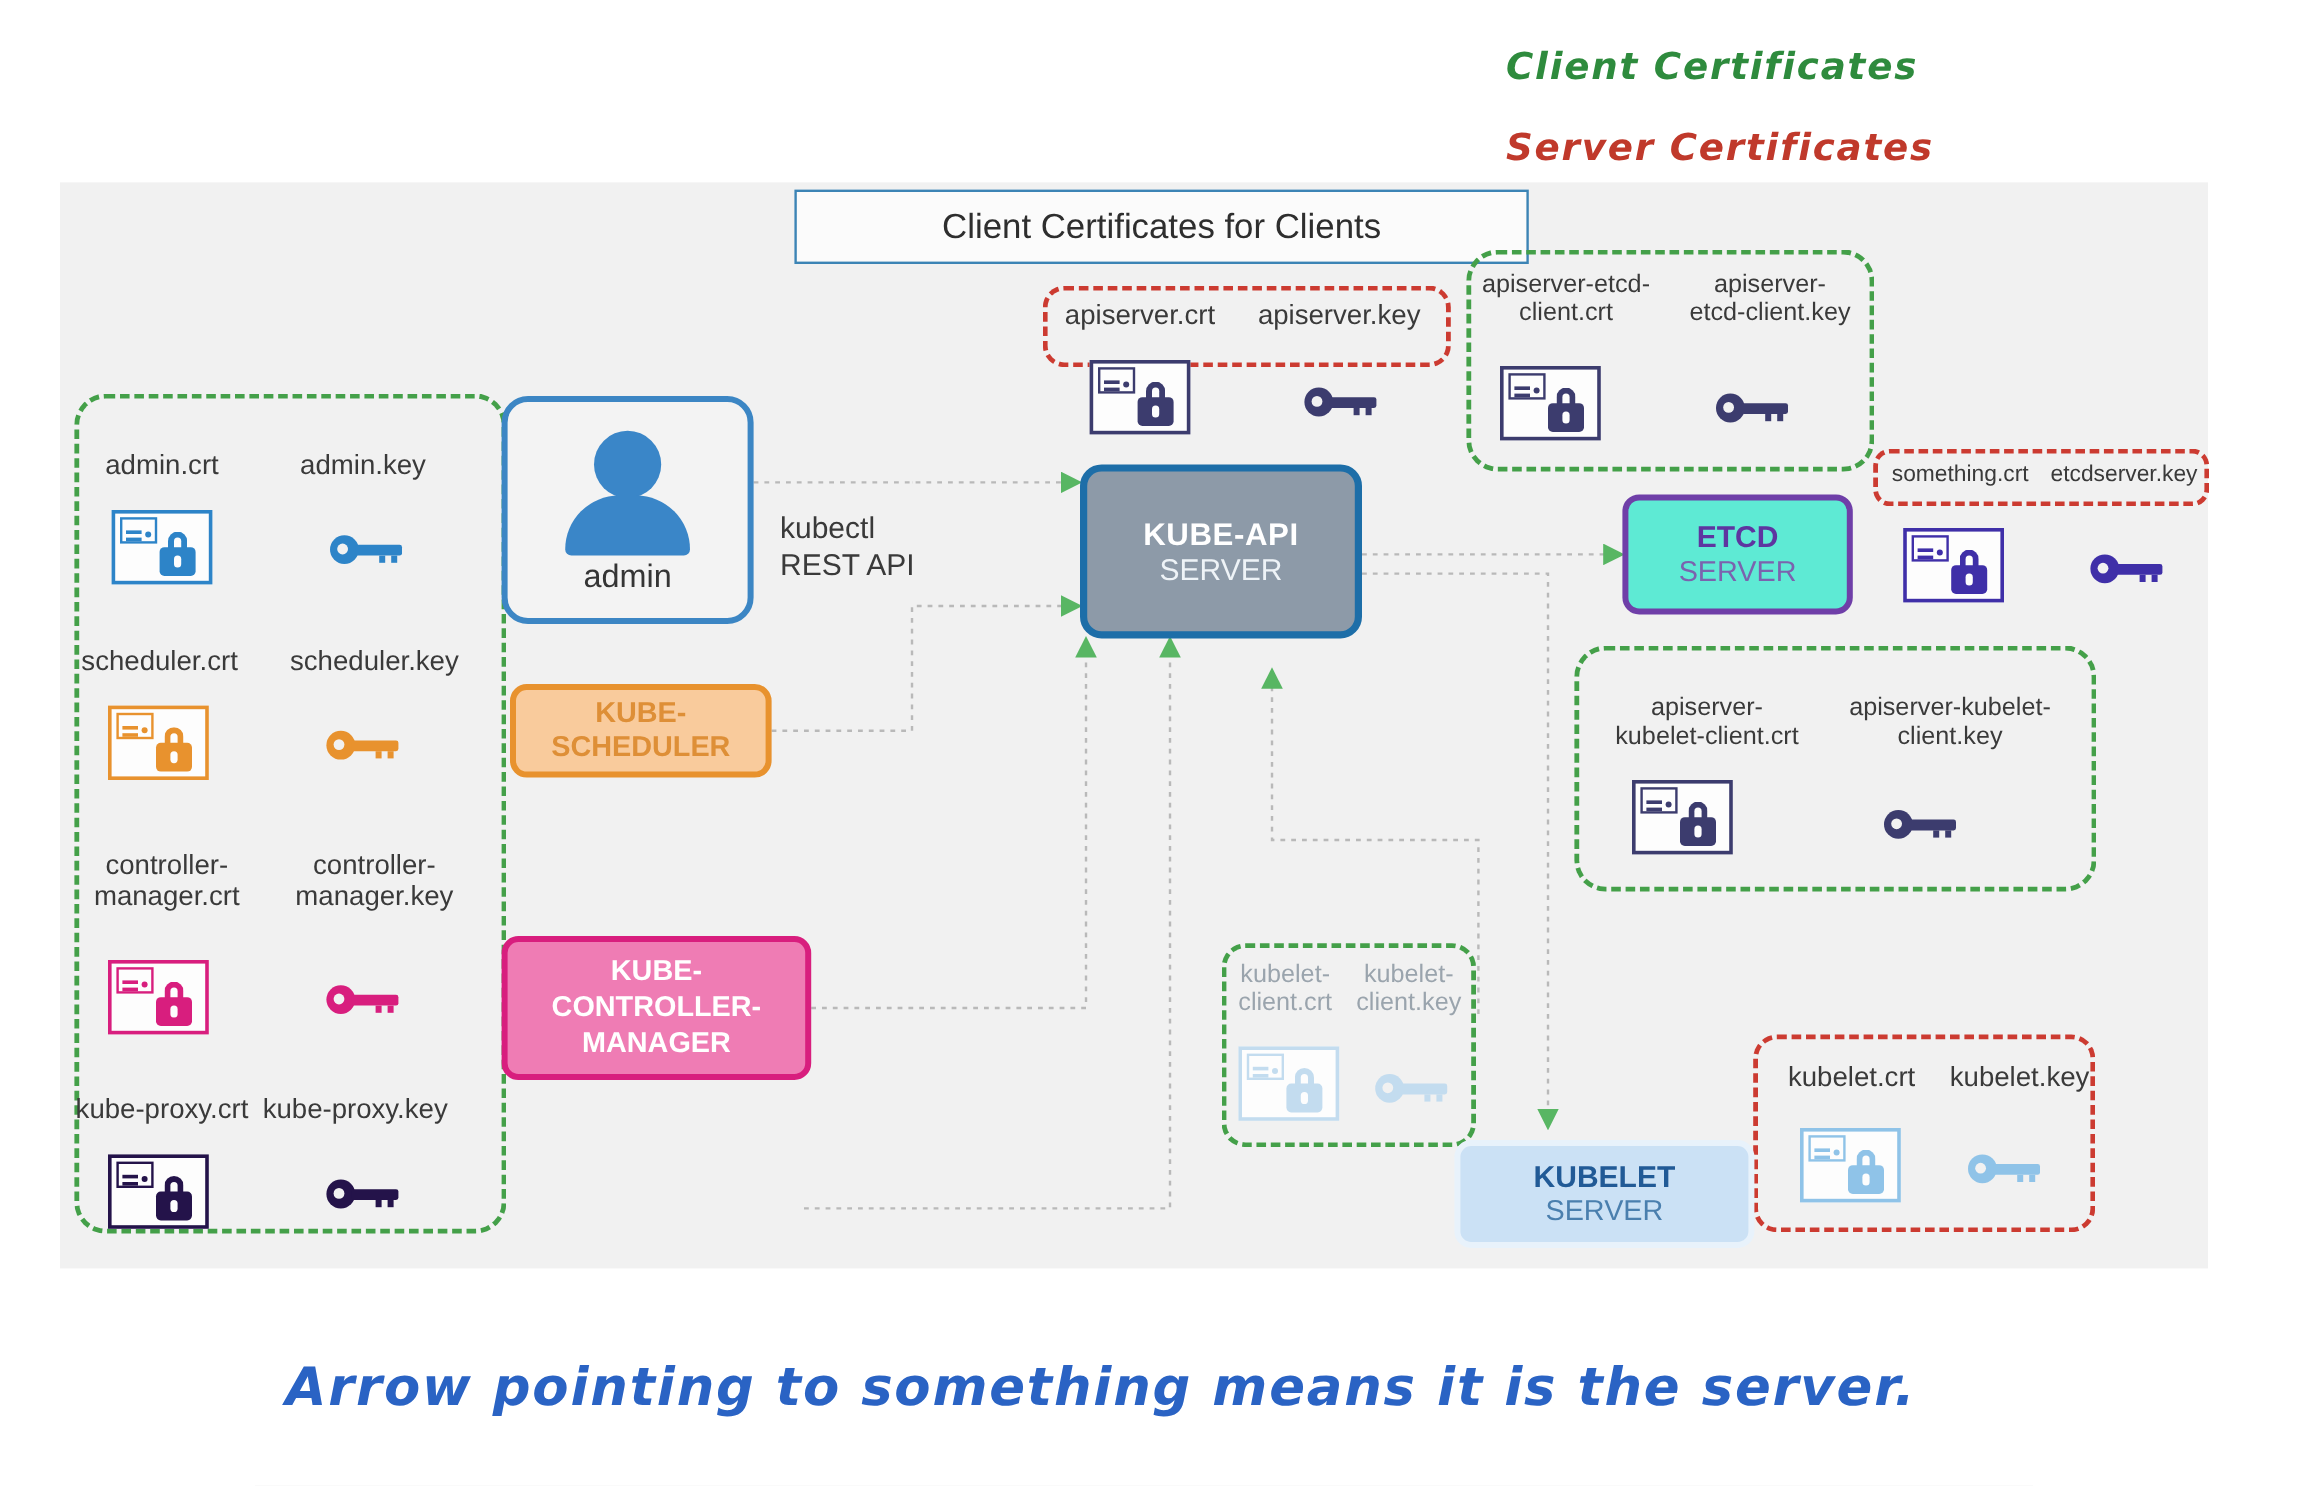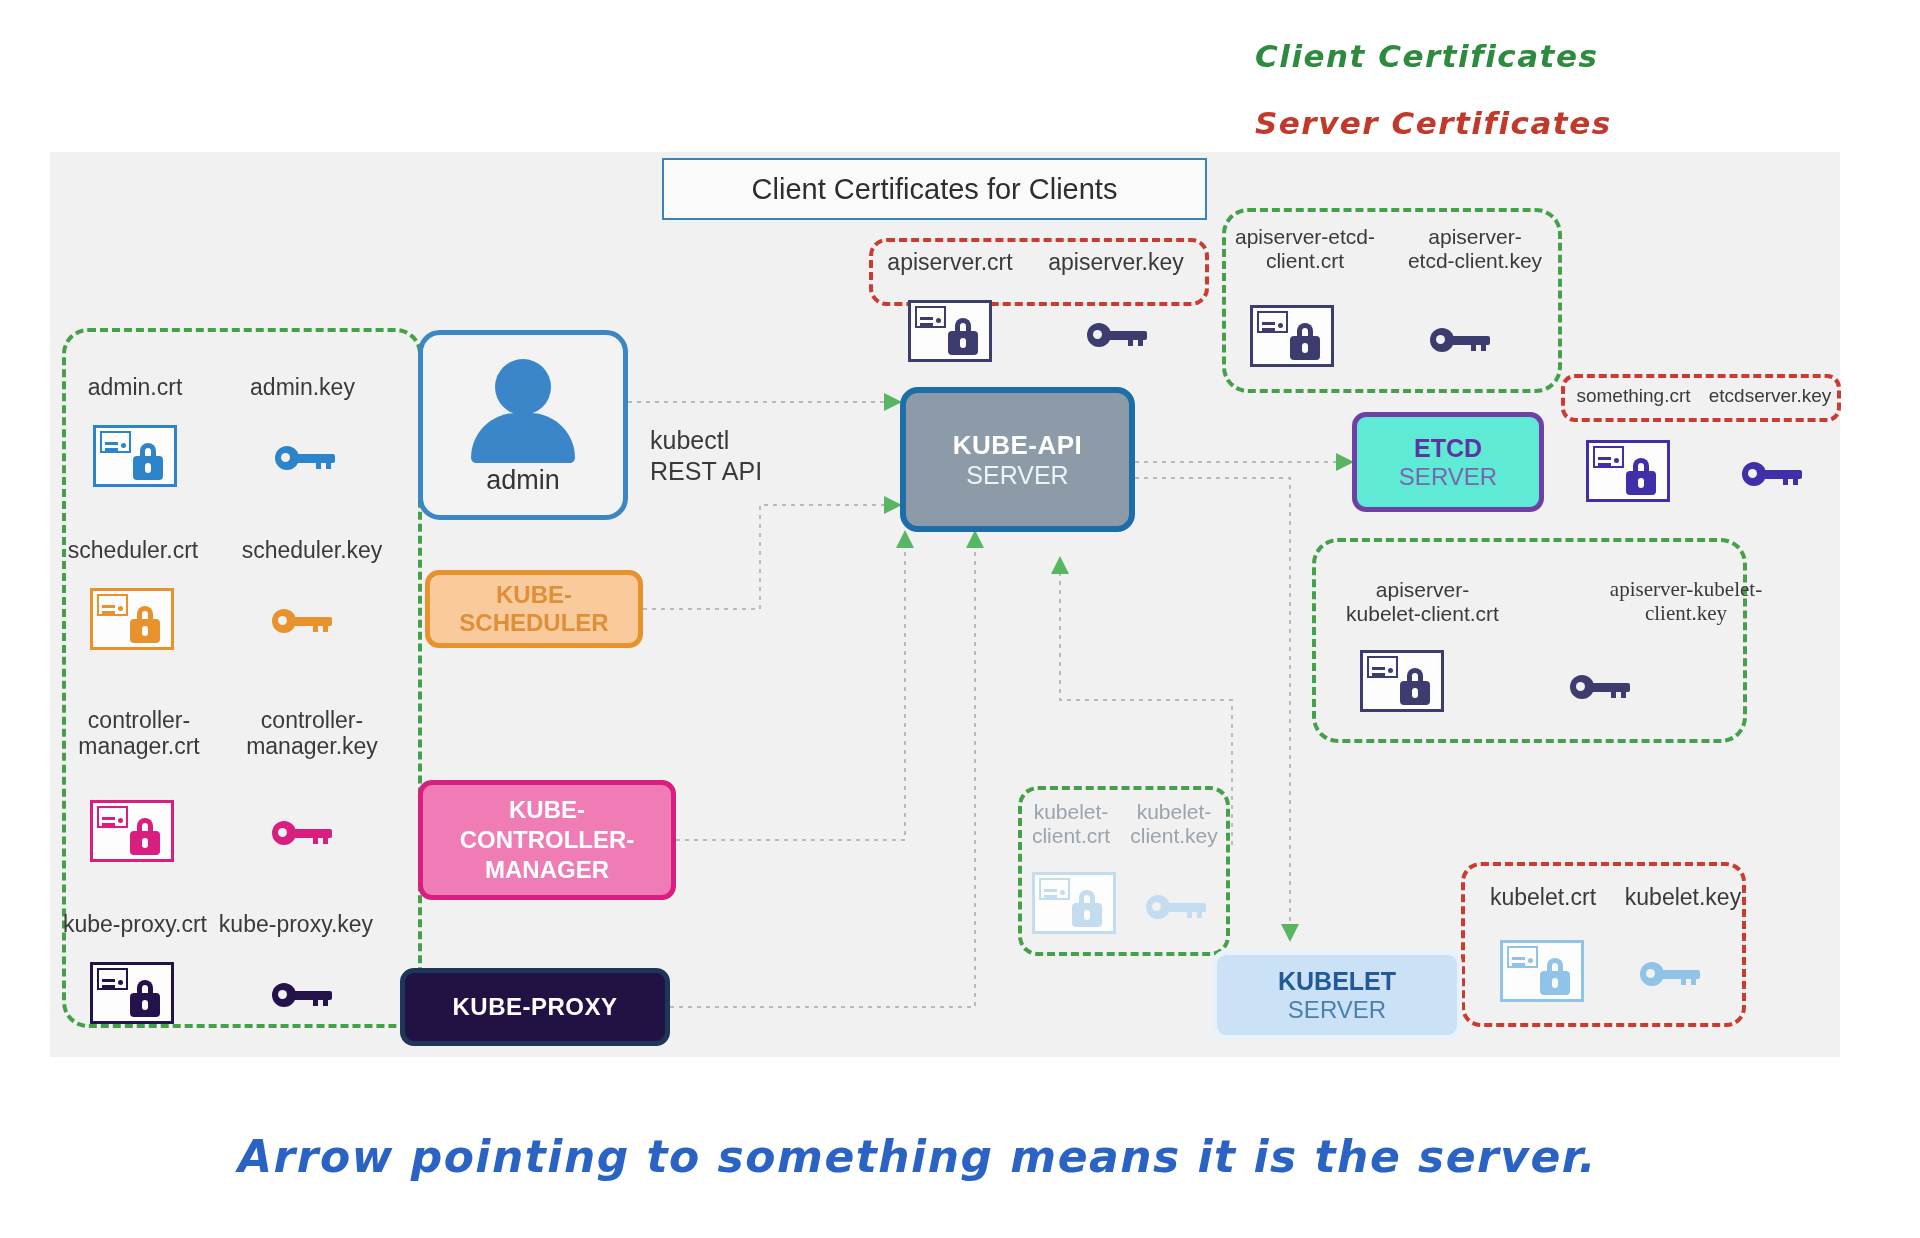--- a/index.html
+++ b/index.html
@@ -30,21 +30,21 @@
   #canvas-panel {
     position: absolute;
     left: 50px; top: 152px;
     width: 1790px; height: 905px;
     background: #f1f1f1;
   }
 
   
   #title-box {
     position: absolute; left: 662px; top: 158px;
-    width: 545px; height: 62px;
+    width: 612px; height: 62px;
     background: #fbfbfb;
     border: 2px solid #3c84b5;
     display: flex; align-items: center; justify-content: center;
     font-size: 29px; color: #2e2e2e;
   }
 
   
   .group { position: absolute; border-radius: 26px; }
   .group.client { border: 4px dashed #44a049; }
   .group.server { border: 4px dashed #cc3b31; }
@@ -342,21 +342,21 @@
     <div class="lock-shackle"></div>
       <div class="lock-body"></div>
   </div>
   <div class="key-icon" style="left:1742px; top:462px; color:#3f2fa8;">
     <div class="head"></div>
       <div class="shaft"></div>
   </div>
 
   <div class="lbl sm" style="left:1330px; top:578px; width:185px;">apiserver-
 kubelet-client.crt</div>
-  <div class="lbl sm" style="left:1586px; top:578px; width:200px;font-family:Liberation Serif, serif;">apiserver-kubelet-
+  <div class="lbl sm" style="left:1525px; top:578px; width:200px;">apiserver-kubelet-
 client.key</div>
   <div class="cert-icon" style="left:1360px; top:650px; color:#3c3c6e;">
     <div class="frame"></div>
       <div class="card"></div>
     <div class="lock-shackle"></div>
       <div class="lock-body"></div>
   </div>
   <div class="key-icon" style="left:1570px; top:675px; color:#3c3c6e;">
     <div class="head"></div>
       <div class="shaft"></div>
@@ -415,23 +415,20 @@
     <div class="t1" style="white-space:pre-line;">KUBE-
 SCHEDULER</div>
   </div>
 
   <div class="node" id="node-controller">
     <div class="t1" style="white-space:pre-line;">KUBE-
 CONTROLLER-
 MANAGER</div>
   </div>
 
-  <div class="node" id="node-proxy">
-    <div class="t1">KUBE-PROXY</div>
-  </div>
 
   <div class="node" id="node-kubelet">
     <div class="t1">KUBELET</div>
     <div class="t2">SERVER</div>
   </div>
 
   <div class="hand" id="note-line2">Arrow pointing to something means it is the server.</div>
 
 </div>
 

